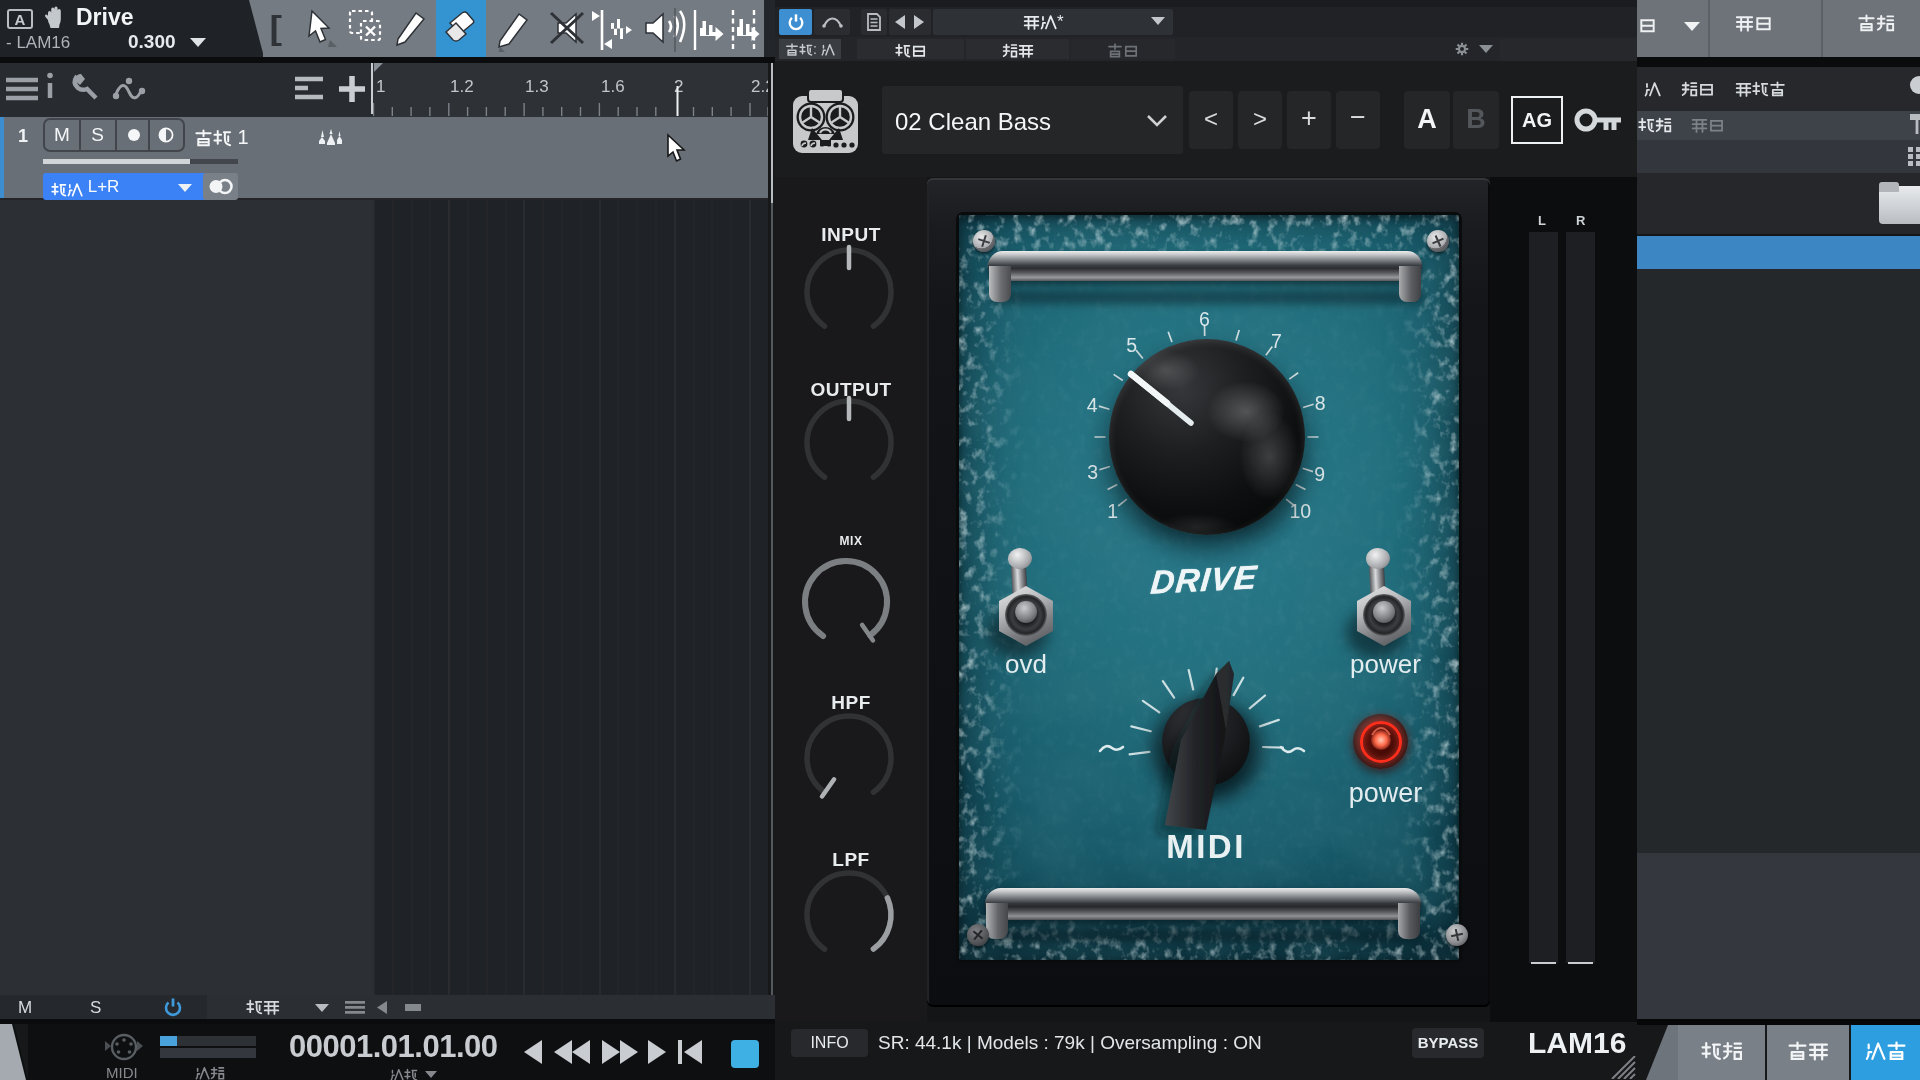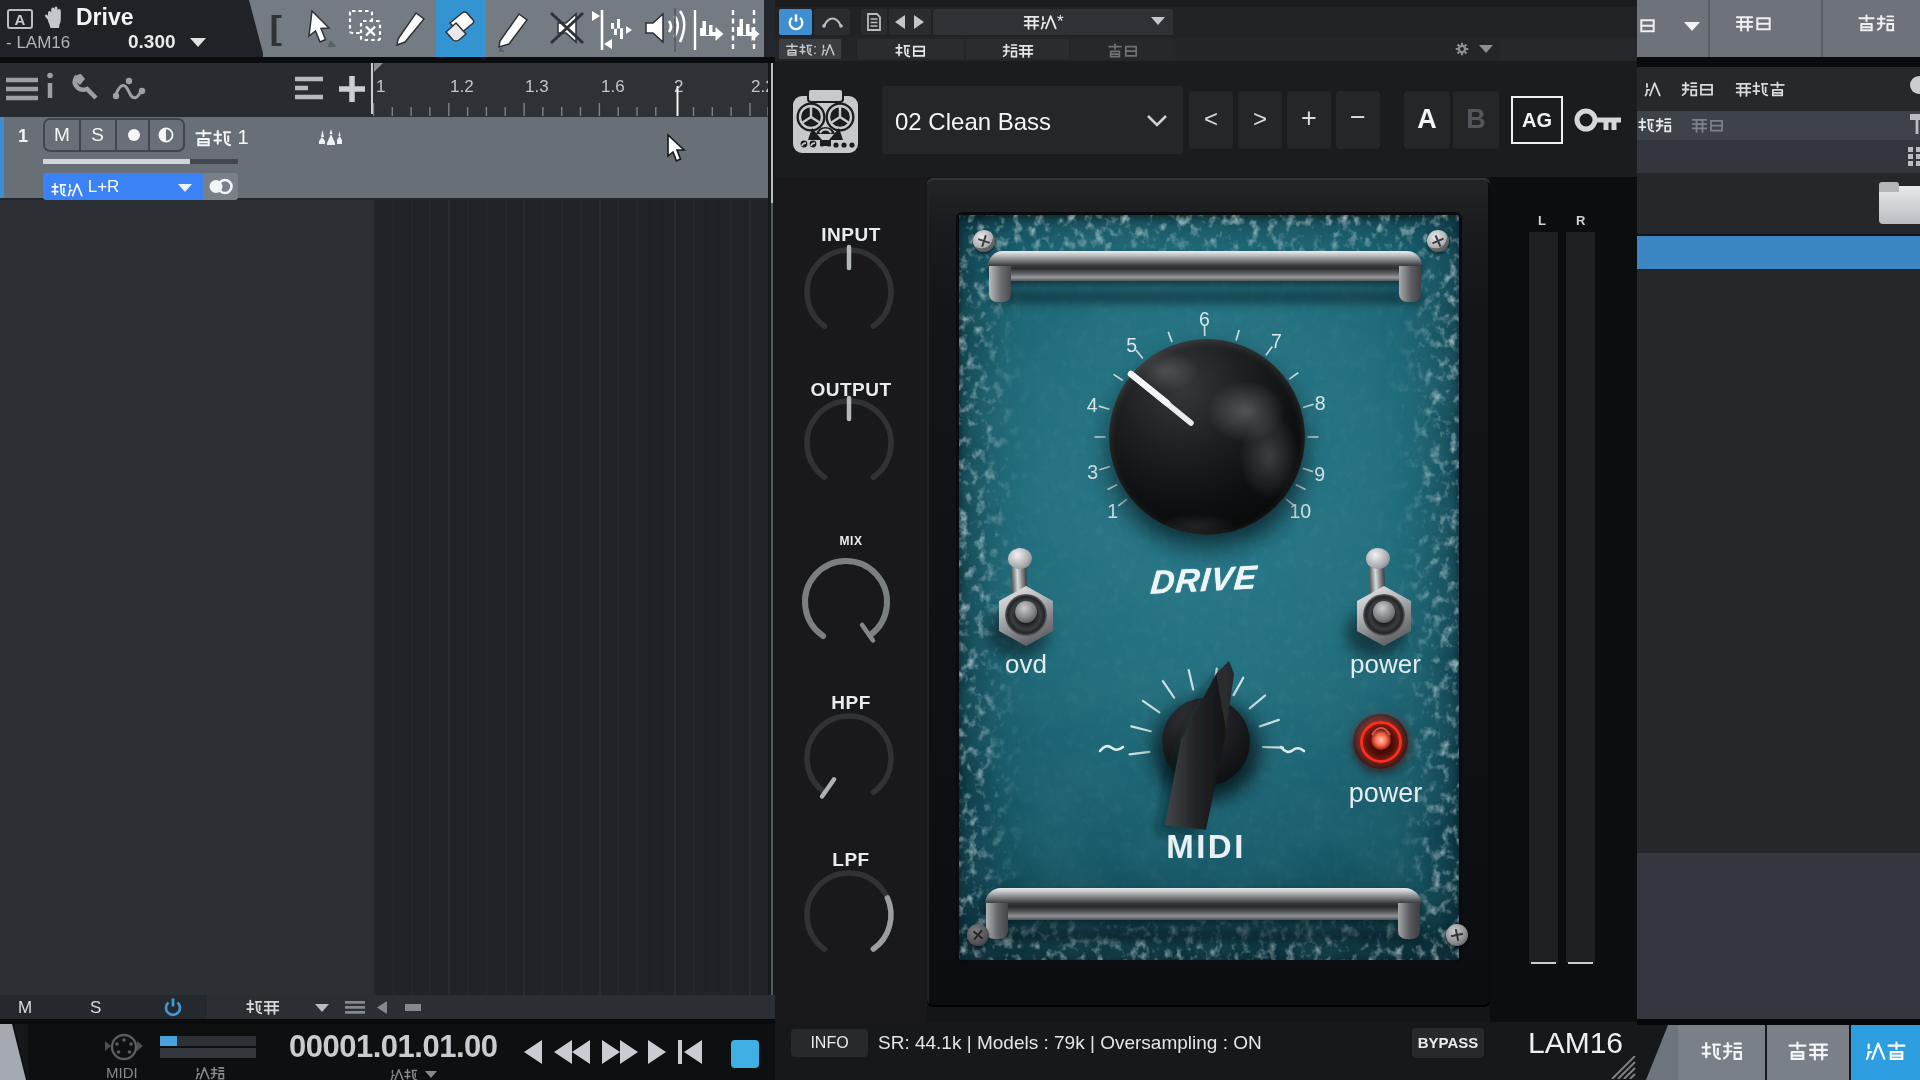--- a/index.html
+++ b/index.html
@@ -359,21 +359,21 @@
 <div class="abs" style="left:1538px;top:213px;color:#cfd3d6;font-size:13px;font-weight:bold">L</div>
 <div class="abs" style="left:1576px;top:213px;color:#cfd3d6;font-size:13px;font-weight:bold">R</div>
 <div class="abs" style="left:1529px;top:232px;width:29px;height:731px;background:#1d1f22"></div>
 <div class="abs" style="left:1566px;top:232px;width:29px;height:731px;background:#1d1f22"></div>
 <div class="abs" style="left:1531px;top:962px;width:25px;height:2px;background:#c9cdd1"></div>
 <div class="abs" style="left:1568px;top:962px;width:25px;height:2px;background:#c9cdd1"></div>
 <div class="abs" style="left:775px;top:1022px;width:862px;height:58px;background:#17181a"></div>
 <div class="abs" style="left:791px;top:1029px;width:77px;height:28px;background:#27292c;border-radius:4px;color:#e8ecee;font-size:16px;text-align:center;line-height:28px">INFO</div>
 <div class="abs" style="left:878px;top:1032px;color:#e2e6e9;font-size:19px">SR: 44.1k | Models : 79k | Oversampling : ON</div>
 <div class="abs" style="left:1412px;top:1028px;width:72px;height:30px;background:#27292c;border-radius:4px;color:#e8ecee;font-size:15px;font-weight:bold;text-align:center;line-height:30px">BYPASS</div>
-<div class="abs" style="left:1528px;top:1026px;color:#eef1f3;font-size:30px;font-weight:normal">LAM16</div>
+<div class="abs" style="left:1528px;top:1026px;color:#eef1f3;font-size:30px;font-weight:bold">LAM16</div>
 <svg class="abs" style="left:1598px;top:1056px" width="38" height="23" viewBox="0 0 38 23">
     <g stroke="#7d8186" stroke-width="2">
       <path d="M14 23 L37 0 M20 23 L37 6 M26 23 L37 12 M32 23 L37 18"></path>
     </g>
   </svg>
 
 <div class="abs" style="left:927px;top:178px;width:563px;height:829px;border-radius:6px;background:linear-gradient(180deg,#232427 0%,#1a1b1e 6%,#141518 16%,#101114 55%,#0c0d10 100%);box-shadow:inset 0 2px 0 #35363a,inset 0 -2px 0 #000,inset 2px 0 0 #222326,inset -2px 0 0 #0a0a0c"></div>
 <div class="abs" style="left:959px;top:215px;width:500px;height:745px;border-radius:4px;background:radial-gradient(95% 72% at 50% 36%,#2a7d90 0%,#22707f 38%,#1a5e6e 68%,#124b59 92%,#0f414e 100%);box-shadow:inset 0 0 50px rgba(2,10,16,.5),inset 0 -35px 70px rgba(4,18,26,.38),inset 0 3px 8px rgba(0,0,0,.6),0 0 0 3px #0a0b0d"></div>
 <svg class="abs" style="left:959px;top:215px" width="500" height="745" viewBox="0 0 500 745">
 <defs>

